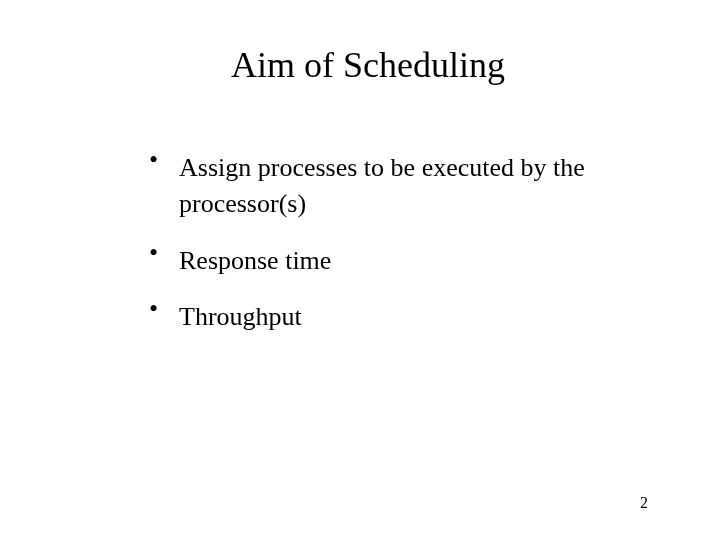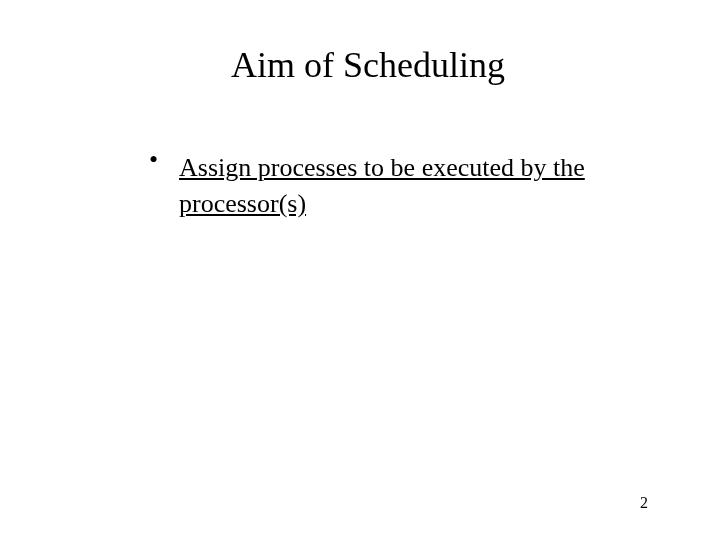--- a/index.html
+++ b/index.html
@@ -16,21 +16,20 @@
     font-size: 36px;
     font-weight: normal;
     text-align: center;
     padding-top: 28px;
     padding-bottom: 20px;
   }
   .content {
     padding-left: 125px;
     padding-right: 60px;
     padding-top: 28px;
-    text-decoration: underline;
   }
   .bullet-list {
     list-style: none;
   }
   .bullet-item {
     position: relative;
     font-size: 26px;
     line-height: 1.4;
     margin-bottom: 4px;
     padding-left: 30px;
@@ -51,16 +50,18 @@
   }
 </style>
 </head>
 <body>
 
 <div class="title">Aim of Scheduling</div>
 
 <div class="content">
   <ul class="bullet-list">
     <li class="bullet-item">Assign processes to be executed by the processor(s)</li>
+    <li class="bullet-item">Response time</li>
+    <li class="bullet-item">Throughput</li>
   </ul>
 </div>
 
 <div class="page-number">2</div>
 
 </body></html>

